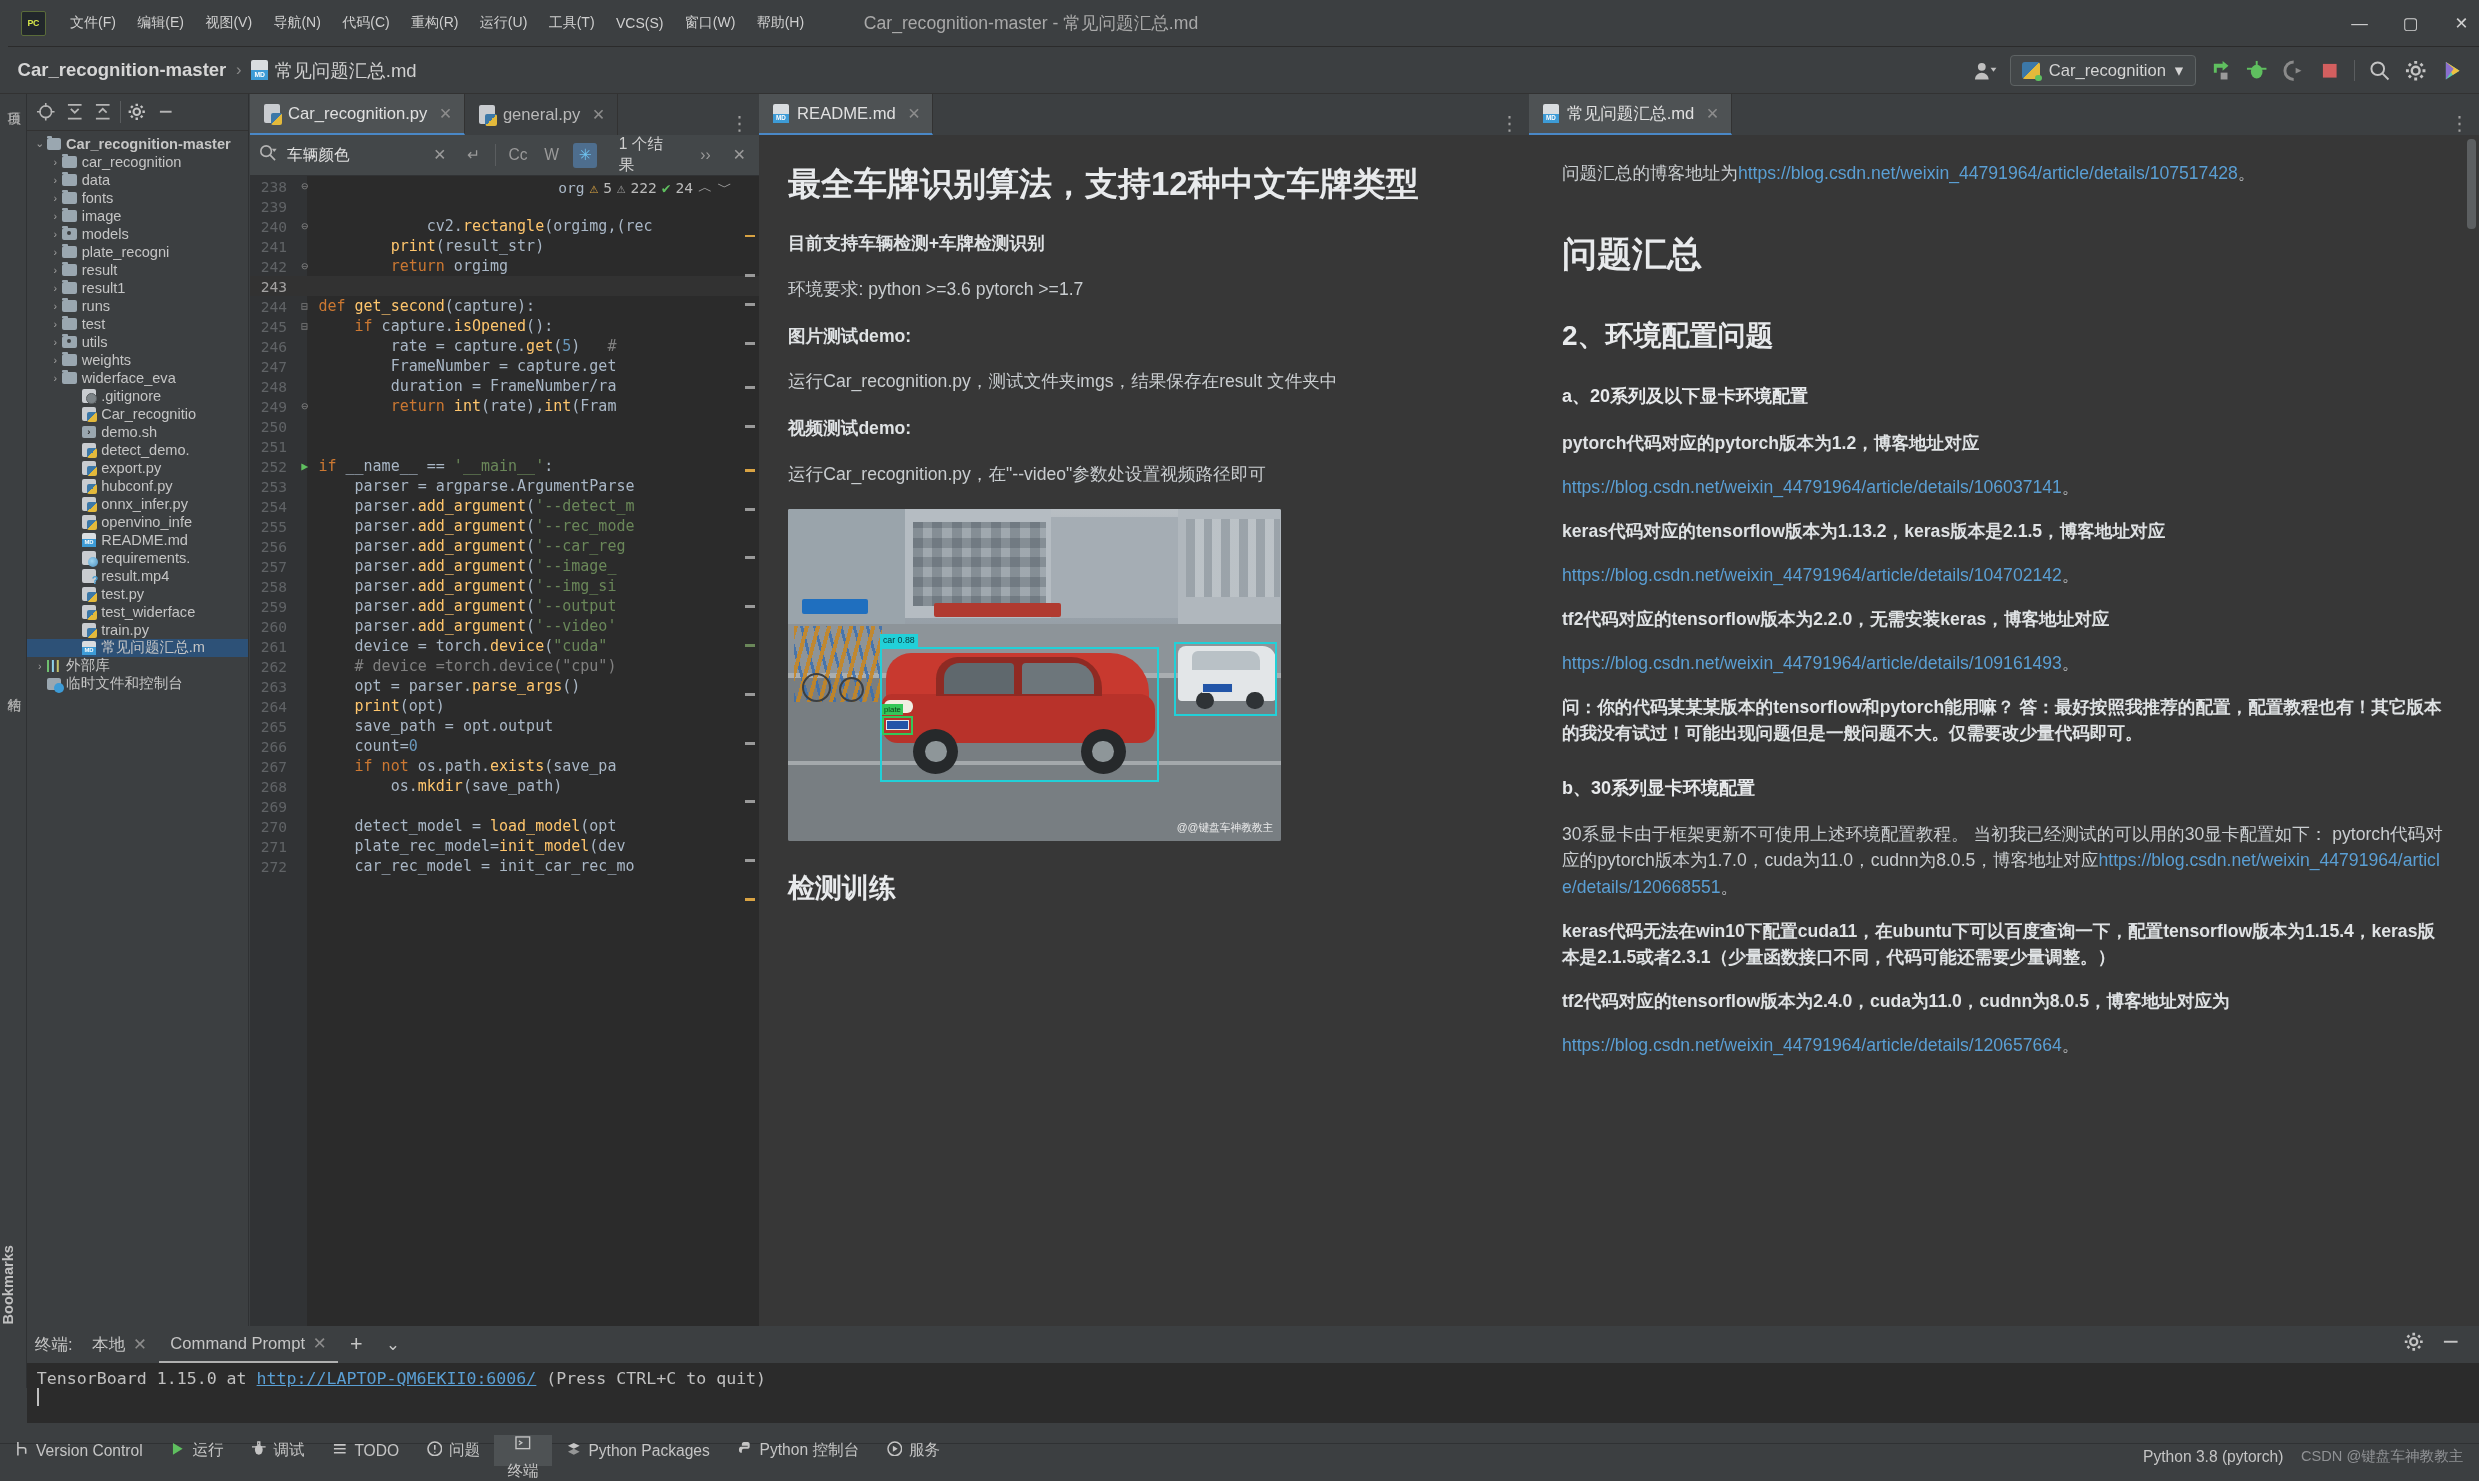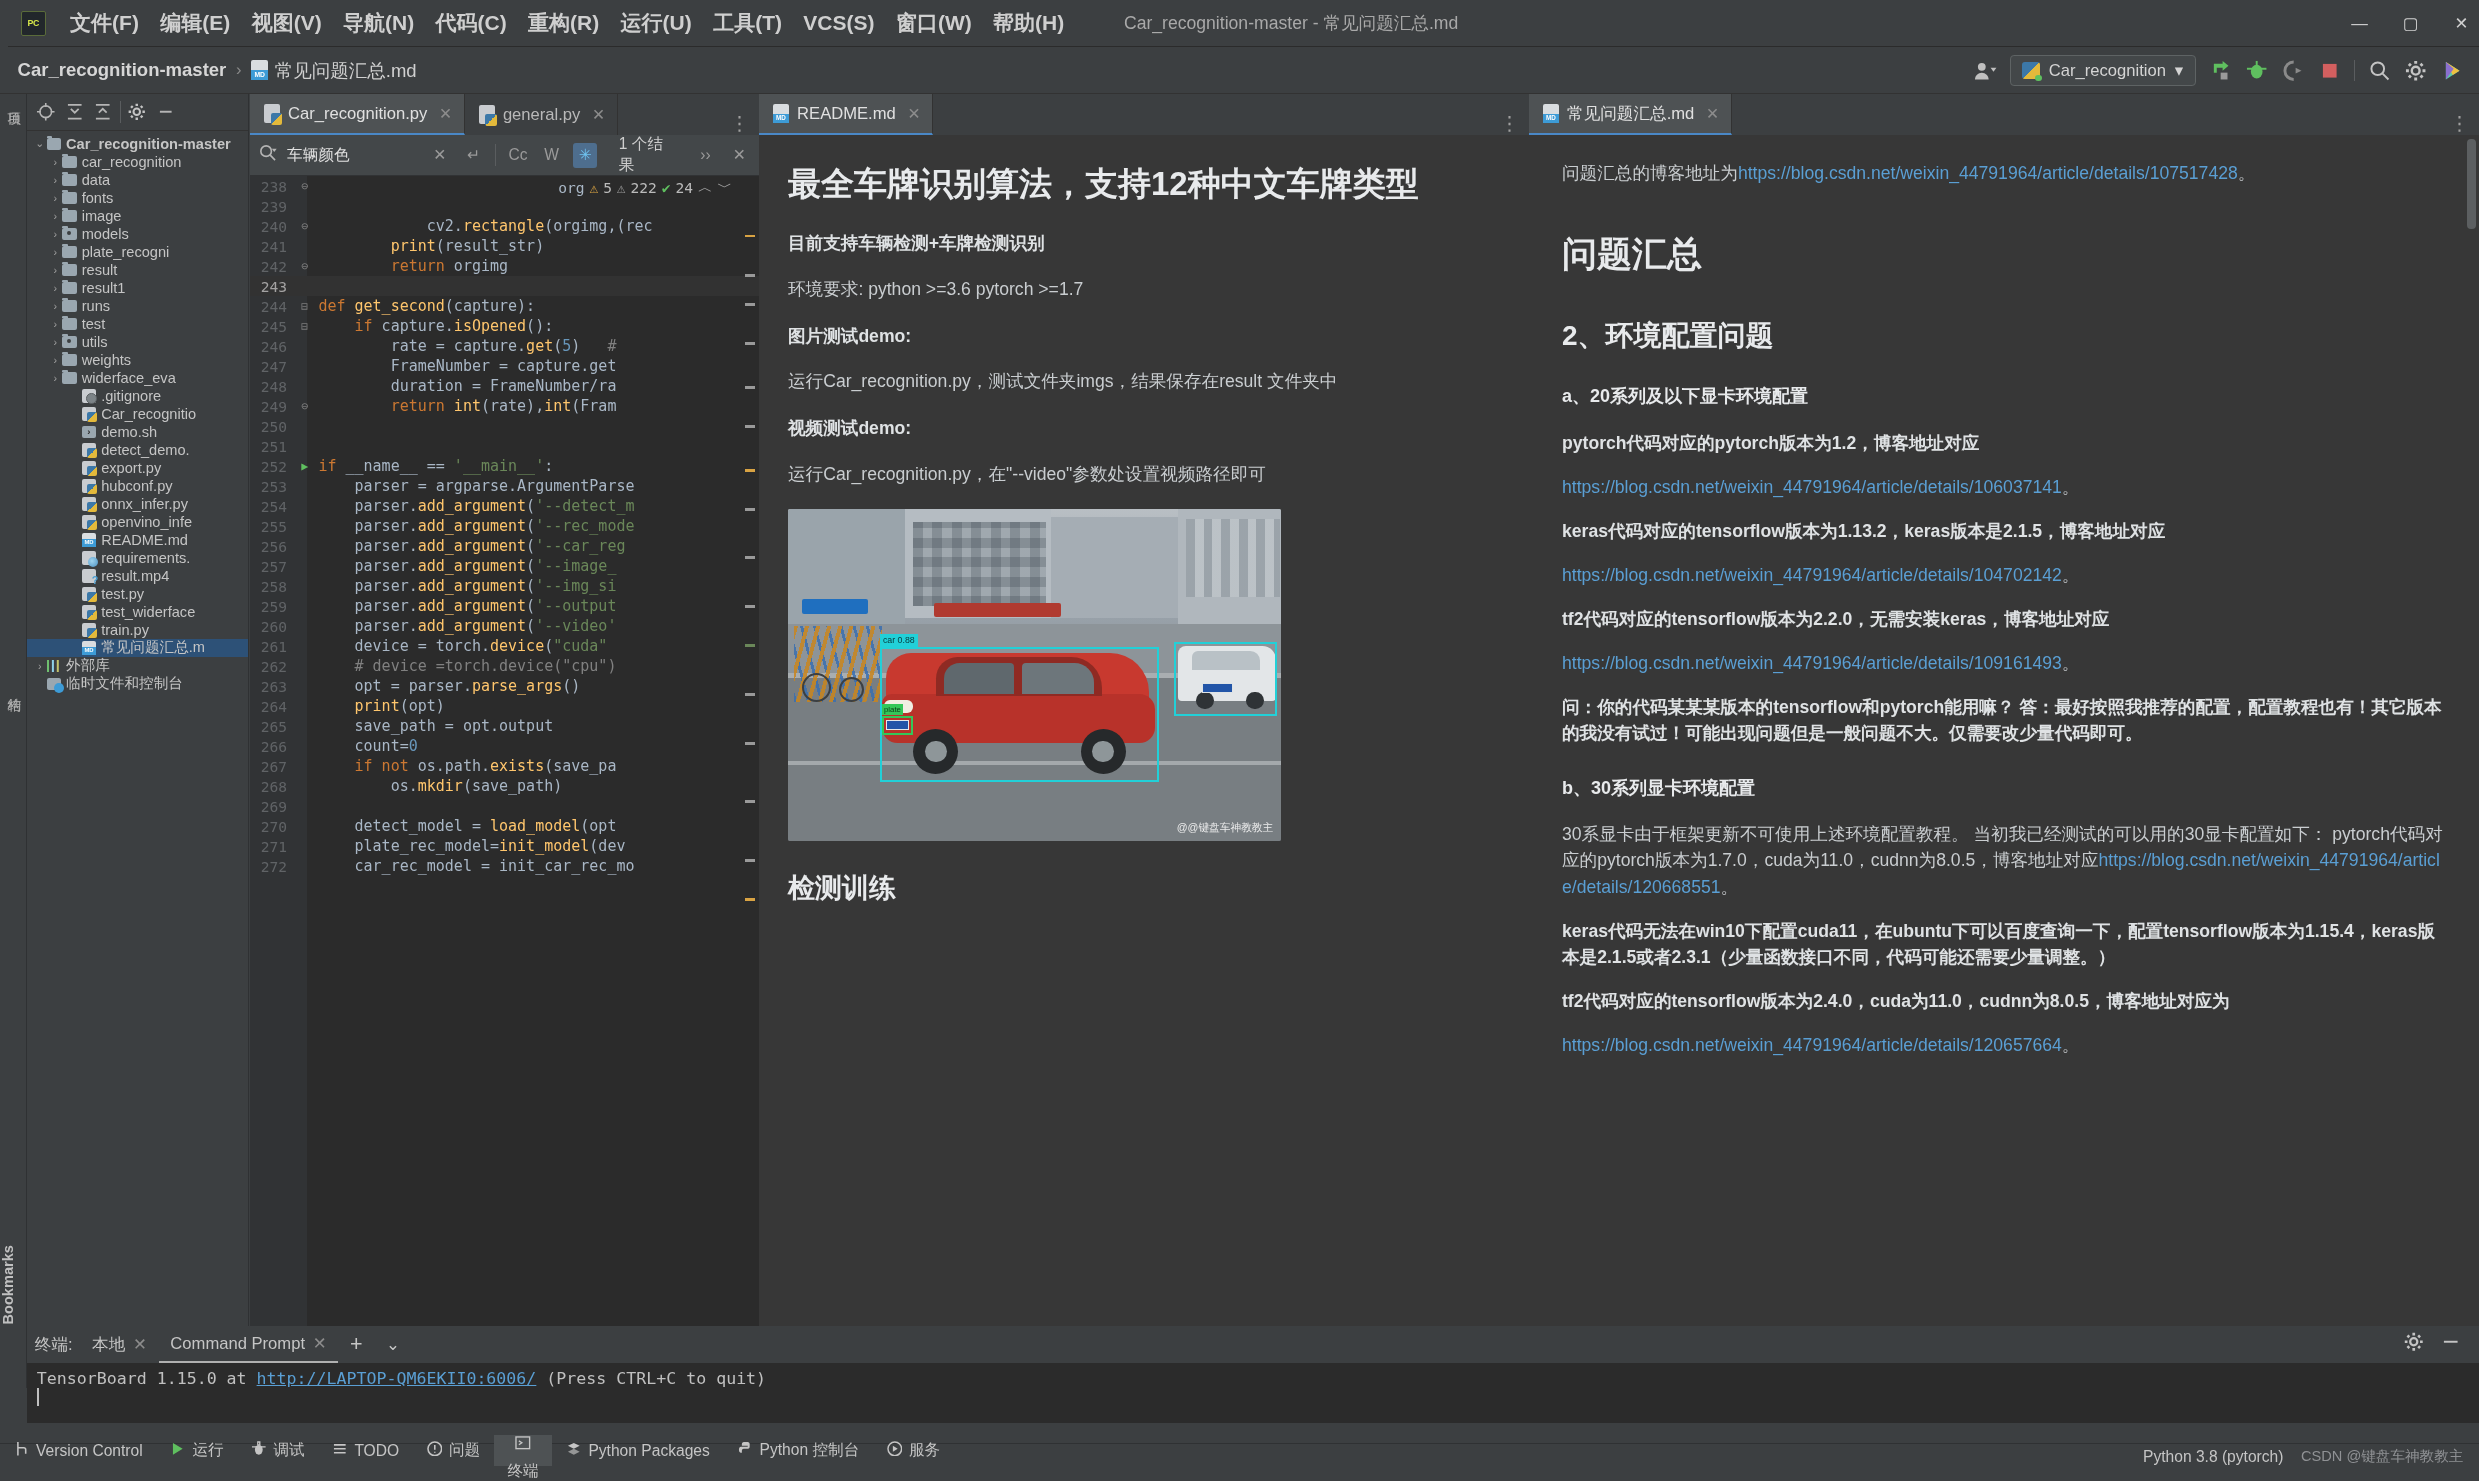--- a/index.html
+++ b/index.html
@@ -18,23 +18,22 @@
     border-bottom:1px solid #2b2b2b;
   }
   .pc-logo {
     width:25px; height:25px; margin-left:12.7px; margin-right:13.7px;
     background:#22272b; border:1px solid #5a6b3a; border-radius:2px;
     display:flex; align-items:center; justify-content:center;
     font-size:8.8px; font-weight:bold; color:#d7e84a; letter-spacing:-0.5px;
   }
   .menubar { display:flex; align-items:center; gap:0px; }
   .menu-item {
-    padding:3.9px 10.7px; font-size:21px; color:#cfcfcf; white-space:nowrap;
+    padding:3.9px 10.7px; font-size:14px; color:#cfcfcf; white-space:nowrap;
     cursor:default;
-    font-weight:bold;
   }
   .win-title {
     margin-left:49px; font-size:17.6px; color:#a9a9a9; white-space:nowrap;
   }
   .win-btns {
     position:absolute; right:0; top:0; height:47px; display:flex; align-items:center;
   }
   .win-btn {
     width:51px; height:47px; display:flex; align-items:center; justify-content:center;
     color:#cfcfcf; font-size:16.6px;

